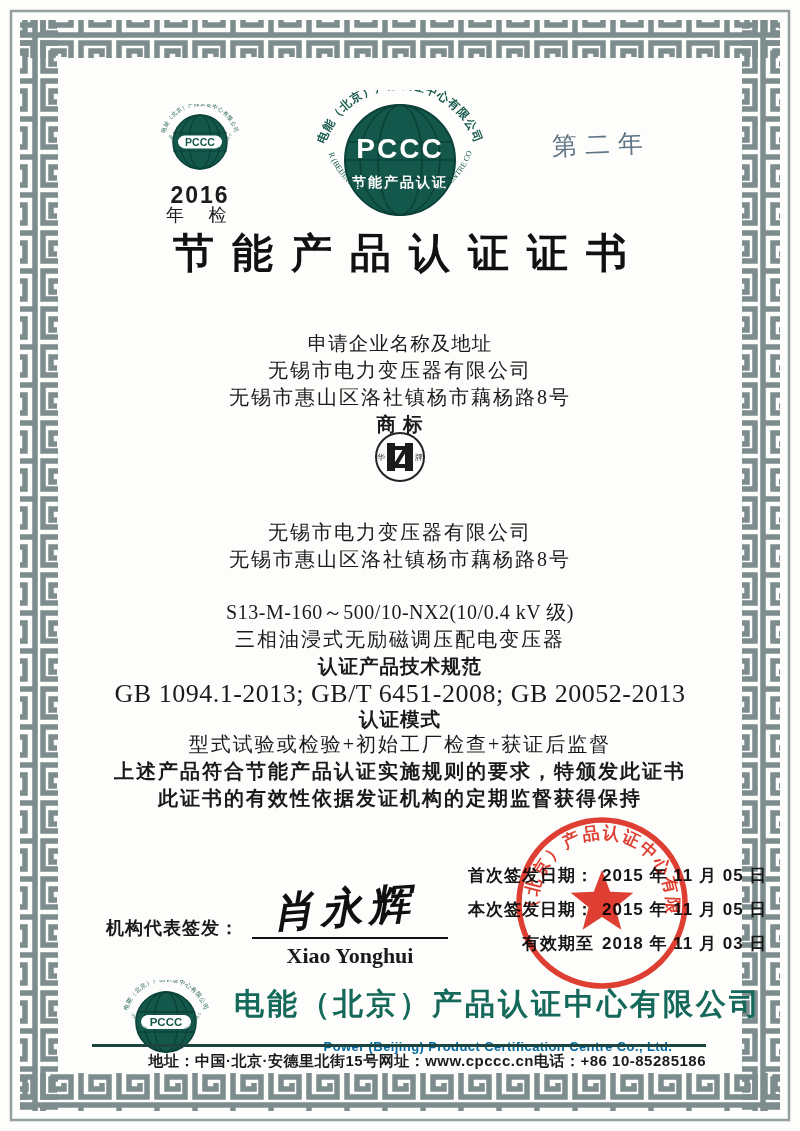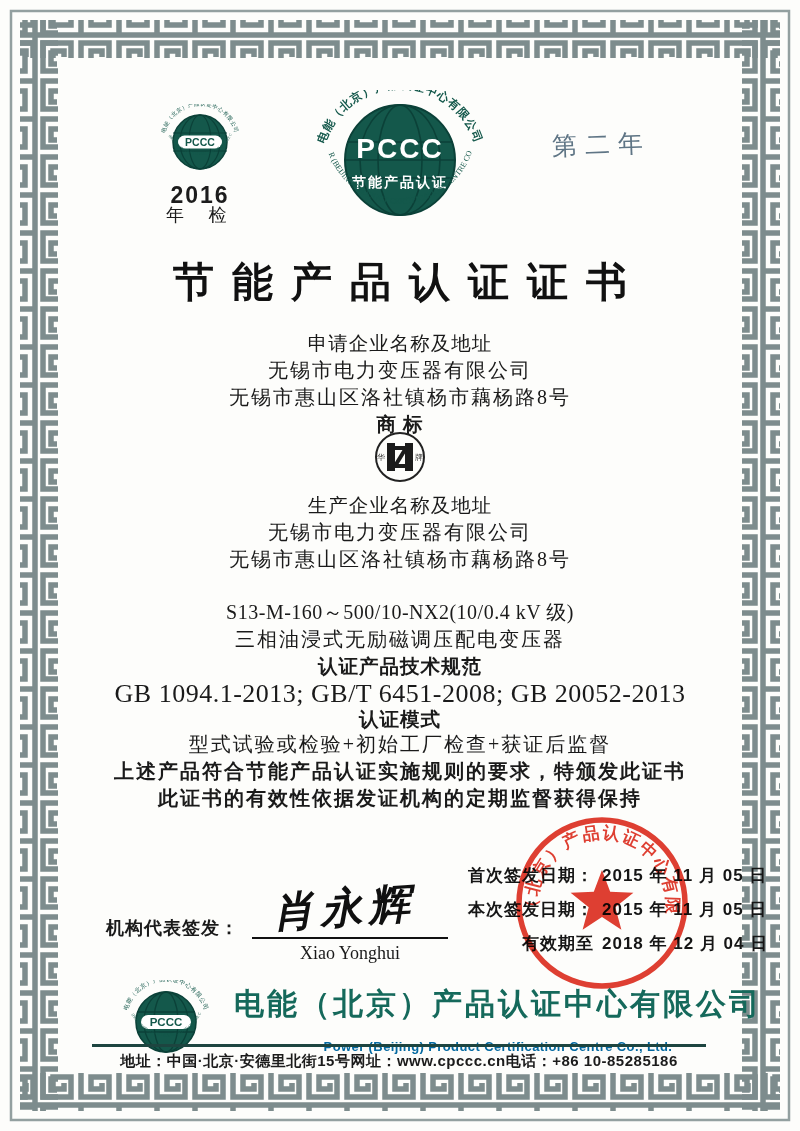--- a/index.html
+++ b/index.html
@@ -3,43 +3,43 @@
 <meta charset="utf-8">
 <style>
   html,body{margin:0;padding:0;background:#e8e8e6;}
   .page{position:relative;width:800px;height:1131px;margin:0 auto;background:#fdfdfb;
         font-family:"Liberation Serif",serif;color:#1a1a1a;overflow:hidden;}
   .abs{position:absolute;}
   .cline{position:absolute;left:70px;right:70px;text-align:center;white-space:nowrap;}
   .kai{font-family:"Liberation Serif",serif;}
   .b{font-weight:bold;}
   .title{font-family:"Liberation Sans",sans-serif;font-weight:bold;font-size:41px;
-         letter-spacing:18px;padding-left:18px;color:#111;margin-top:29px;}
+         letter-spacing:18px;padding-left:18px;color:#111;}
   .certline{font-size:20px;}
   .certno{font-family:"Liberation Serif",serif;font-weight:bold;font-size:21px;letter-spacing:.5px;}
   .body20{font-size:20px;letter-spacing:2px;}
   .body19{font-size:19.5px;letter-spacing:1px;}
   .yearnum{font-family:"Liberation Sans",sans-serif;font-weight:bold;font-size:23px;letter-spacing:2px;color:#1c1c1c;}
   .yearchk{font-size:18px;letter-spacing:10px;padding-left:10px;color:#1c1c1c;}
   .yearnote{font-size:25px;letter-spacing:8px;color:#5f7585;transform:rotate(-2deg);}
   .datesblk{position:absolute;left:452px;top:864px;width:330px;}
   .daterow{display:flex;align-items:baseline;margin-bottom:11px;
            font-family:"Liberation Sans",sans-serif;font-size:17px;font-weight:600;color:#151515;}
   .dlabel{flex:0 0 142px;text-align:right;letter-spacing:1px;}
   .dvalue{margin-left:8px;letter-spacing:1px;}
   .signlabel{font-family:"Liberation Sans",sans-serif;font-size:18px;font-weight:bold;letter-spacing:1px;}
   .sig{font-family:"Liberation Serif",serif;font-weight:bold;font-style:italic;font-size:42px;
        letter-spacing:6px;transform:rotate(-4deg);color:#101010;}
   .sigline{position:absolute;left:252px;top:937px;width:196px;border-bottom:2.5px solid #111;}
-  .sigen{font-family:"Liberation Serif",serif;font-weight:normal;font-size:18px;}
+  .sigen{font-family:"Liberation Serif",serif;font-weight:bold;font-size:22px;}
   .ftitle{font-family:"Liberation Sans",sans-serif;font-weight:bold;font-size:30px;
           letter-spacing:3px;color:#15695b;}
   .fen{font-family:"Liberation Sans",sans-serif;font-weight:bold;font-size:13px;color:#0369a1;letter-spacing:.4px;margin-top:19px;}
   .fdivider{position:absolute;left:92px;top:1044px;width:614px;border-top:3px solid #1d4540;}
-  .finfo{position:absolute;left:92px;top:1052px;width:614px;display:flex;justify-content:center;
+  .finfo{position:absolute;left:92px;top:1052px;width:614px;display:flex;justify-content:flex-end;
          font-family:"Liberation Sans",sans-serif;font-weight:bold;font-size:15px;color:#1b1b1b;letter-spacing:.5px;}
   .stamp{position:absolute;left:514px;top:815px;mix-blend-mode:multiply;opacity:.9;}
 </style>
 </head>
 <body>
 
 <div class="page">
 
   <svg class="abs" style="left:0;top:0" width="800" height="1131" viewBox="0 0 800 1131">
     <defs>
@@ -114,21 +114,20 @@
   <div class="cline kai body19 b" style="top:411px">商  标</div>
   <svg class="abs" style="left:358px;top:430px" width="84" height="54" viewBox="0 0 84 54">
     <circle cx="42" cy="27" r="24" fill="none" stroke="#222222" stroke-width="2"></circle>
     <rect x="29" y="13" width="8" height="28" fill="#1b1b1b"></rect>
     <rect x="47" y="13" width="8" height="28" fill="#1b1b1b"></rect>
     <path d="M36,18 H48 L37,36 H48" fill="none" stroke="#1b1b1b" stroke-width="4"></path>
     <text x="23" y="30" text-anchor="middle" font-size="8" fill="#333">华</text>
     <text x="61" y="30" text-anchor="middle" font-size="8" fill="#333">牌</text>
   </svg>
 
-  <div class="cline kai body19" style="top:492px">生产企业名称及地址</div>
   <div class="cline kai body20" style="top:519px">无锡市电力变压器有限公司</div>
   <div class="cline kai body20" style="top:546px">无锡市惠山区洛社镇杨市藕杨路8号</div>
 
   <div class="cline kai" style="top:599px;font-size:20px;letter-spacing:.5px">S13-M-160～500/10-NX2(10/0.4 kV 级)</div>
   <div class="cline kai body20" style="top:626px">三相油浸式无励磁调压配电变压器</div>
 
   <div class="cline kai body19 b" style="top:653px">认证产品技术规范</div>
   <div class="cline kai" style="top:679px;font-size:26px;letter-spacing:.5px">GB 1094.1-2013; GB/T 6451-2008; GB 20052-2013</div>
 
   <div class="cline kai body19 b" style="top:706px">认证模式</div>
@@ -141,21 +140,21 @@
     <div class="daterow">
       <span class="dlabel">首次签发日期：</span>
       <span class="dvalue">2015 年 11 月 05 日</span>
     </div>
     <div class="daterow">
       <span class="dlabel">本次签发日期：</span>
       <span class="dvalue">2015 年 11 月 05 日</span>
     </div>
     <div class="daterow">
       <span class="dlabel">有效期至</span>
-      <span class="dvalue">2018 年 12 月 04 日</span>
+      <span class="dvalue">2018 年 11 月 03 日</span>
     </div>
   </div>
 
   <div class="abs signlabel" style="left:106px;top:916px">机构代表签发：</div>
   <div class="abs sig" style="left:272px;top:880px">肖永辉</div>
   <div class="sigline"></div>
   <div class="abs sigen" style="left:252px;top:943px;width:196px;text-align:center">Xiao Yonghui</div>
 
   <svg class="stamp" width="176" height="176" viewBox="-88 -88 176 176">
     <circle cx="0" cy="0" r="83" fill="none" stroke="#dd2a1b" stroke-width="5.5"></circle>

